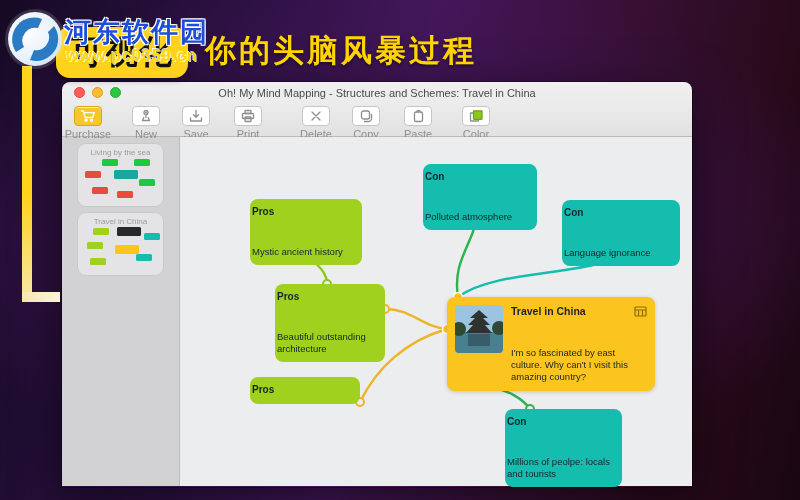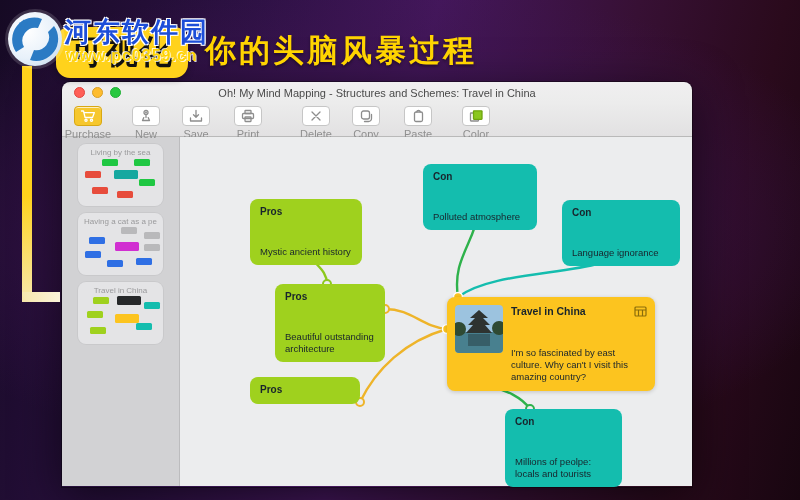--- a/index.html
+++ b/index.html
@@ -55,21 +55,21 @@
   .body { display:flex; height:349px; }
   
   .sidebar { width:118px; background:#d2d2d4; border-right:1px solid #bcbcbe; padding:7px 16px; }
   .thumb { background:#e4e4e6; border-radius:8px; height:62px; margin-bottom:7px; position:relative;
     box-shadow:0 0 0 1px rgba(0,0,0,.04); overflow:hidden; }
   .thumb-title { font-size:8px; color:#9a9a9c; text-align:center; padding-top:4px; white-space:nowrap; overflow:hidden; }
   .mini { position:absolute; height:7px; width:16px; border-radius:1.5px; }
   
   .canvas { position:relative; flex:1; background:#ecedee; }
   .canvas svg.links { position:absolute; left:0; top:0; width:555px; height:349px; }
-  .node { position:absolute; border-radius:8px; padding:7px 10px; color:#18242c; }
+  .node { position:absolute; border-radius:8px; padding:7px 2px; color:#18242c; }
   .node .n-title { font-size:10px; font-weight:bold; display:block; margin-bottom:2px; }
   .node .n-text { font-size:9.5px; line-height:1.28; display:block;margin-top:29px; }
   .node-green { background:#9fd11e; }
   .node-teal { background:#14bdae; }
   .node-center { background:#fcc41f; display:flex; gap:8px; padding:8px; align-items:flex-start;
     box-shadow:0 1px 4px rgba(0,0,0,.18); }
   .photo { width:48px; height:48px; border-radius:4px; overflow:hidden; flex:0 0 auto; }
   .photo svg { display:block; }
   .center-right { width:136px; }
   .center-title-row { display:flex; justify-content:space-between; align-items:center; }
@@ -186,31 +186,20 @@
     <div class="sidebar">
       <div class="thumb">
         <div class="thumb-title">Living by the sea</div>
         <i class="mini" style="left:28%;top:24%;background:#1fc742"></i>
         <i class="mini" style="left:66%;top:24%;background:#1fc742"></i>
         <i class="mini" style="left:8%;top:44%;background:#e74c3c"></i>
         <i class="mini" style="left:42%;top:42%;width:24px;height:9px;background:#16a8a0"></i>
         <i class="mini" style="left:72%;top:56%;background:#1fc742"></i>
         <i class="mini" style="left:16%;top:70%;background:#e74c3c"></i>
         <i class="mini" style="left:46%;top:76%;background:#e74c3c"></i>
-      </div>
-      <div class="thumb">
-        <div class="thumb-title">Having a cat as a pe</div>
-        <i class="mini" style="left:50%;top:22%;background:#b9b9bb"></i>
-        <i class="mini" style="left:78%;top:30%;background:#b9b9bb"></i>
-        <i class="mini" style="left:13%;top:38%;background:#2f6fe4"></i>
-        <i class="mini" style="left:44%;top:46%;width:24px;height:9px;background:#d12fd1"></i>
-        <i class="mini" style="left:78%;top:50%;background:#b9b9bb"></i>
-        <i class="mini" style="left:8%;top:62%;background:#2f6fe4"></i>
-        <i class="mini" style="left:34%;top:76%;background:#2f6fe4"></i>
-        <i class="mini" style="left:68%;top:72%;background:#2f6fe4"></i>
       </div>
       <div class="thumb">
         <div class="thumb-title">Travel in China</div>
         <i class="mini" style="left:18%;top:24%;background:#9fd11e"></i>
         <i class="mini" style="left:46%;top:22%;width:24px;height:9px;background:#26282a"></i>
         <i class="mini" style="left:78%;top:32%;background:#14bdae"></i>
         <i class="mini" style="left:10%;top:46%;background:#9fd11e"></i>
         <i class="mini" style="left:44%;top:52%;width:24px;height:9px;background:#fcc41f"></i>
         <i class="mini" style="left:14%;top:72%;background:#9fd11e"></i>
         <i class="mini" style="left:68%;top:66%;background:#14bdae"></i>

